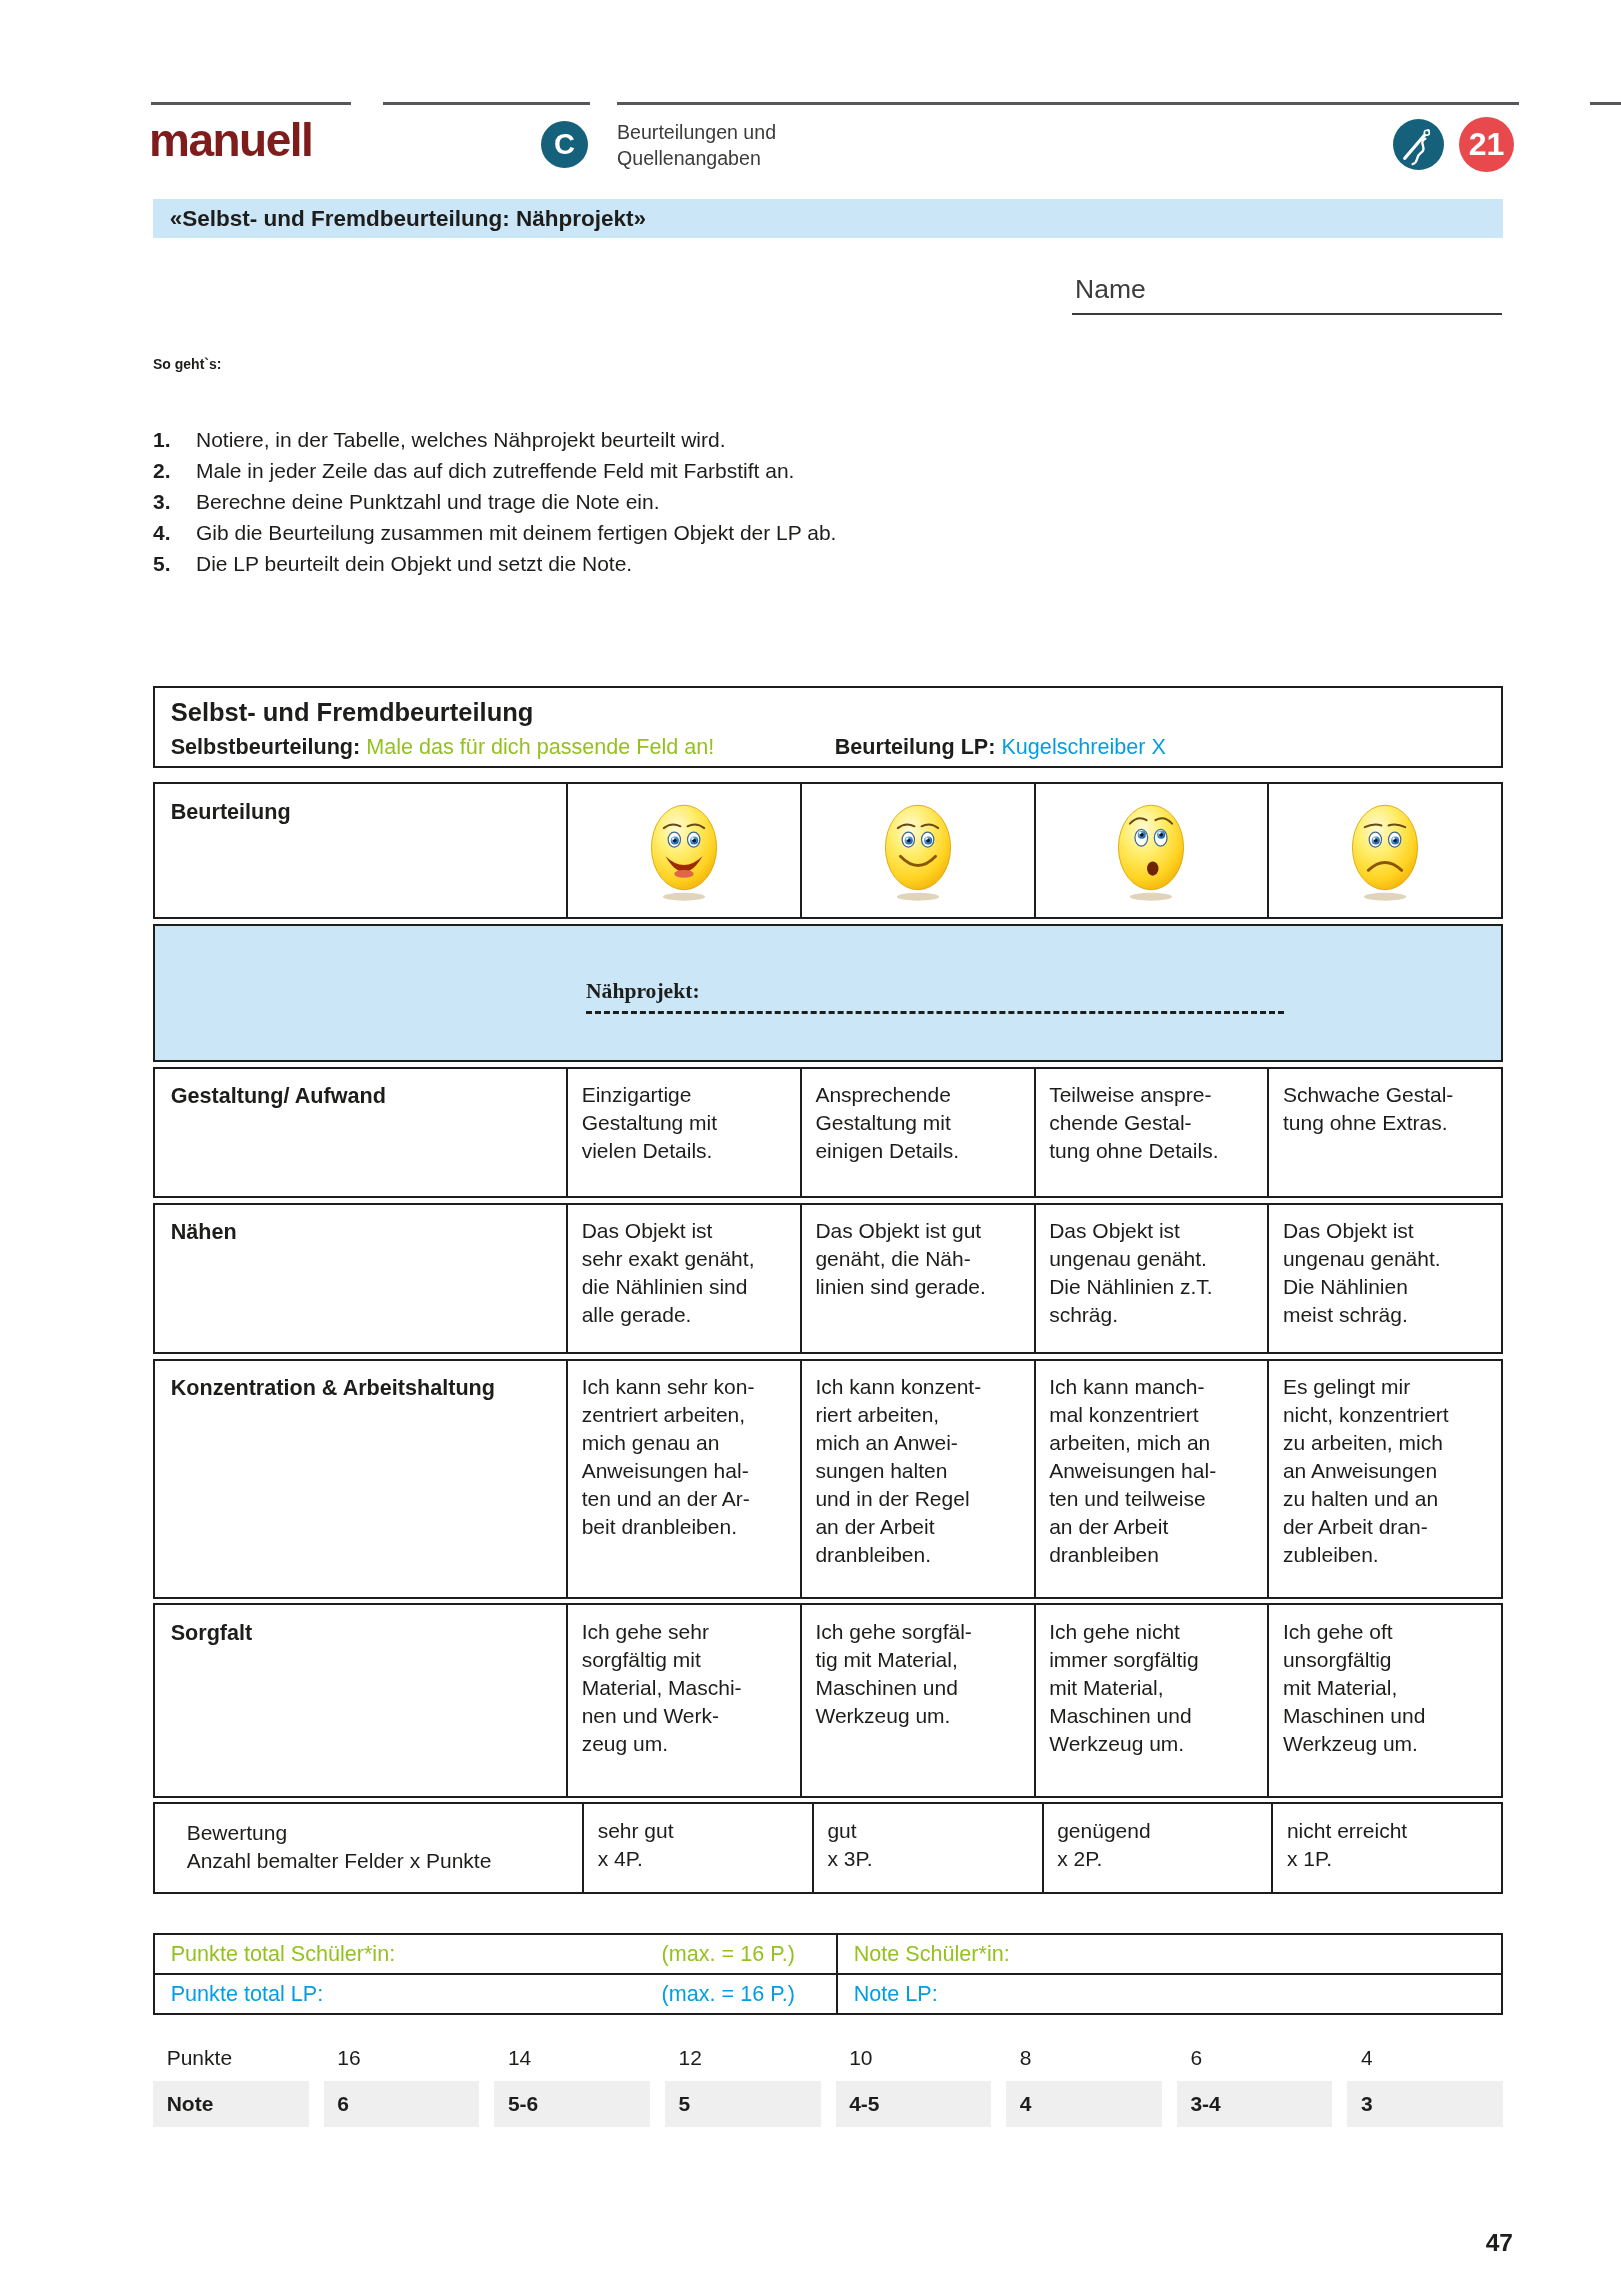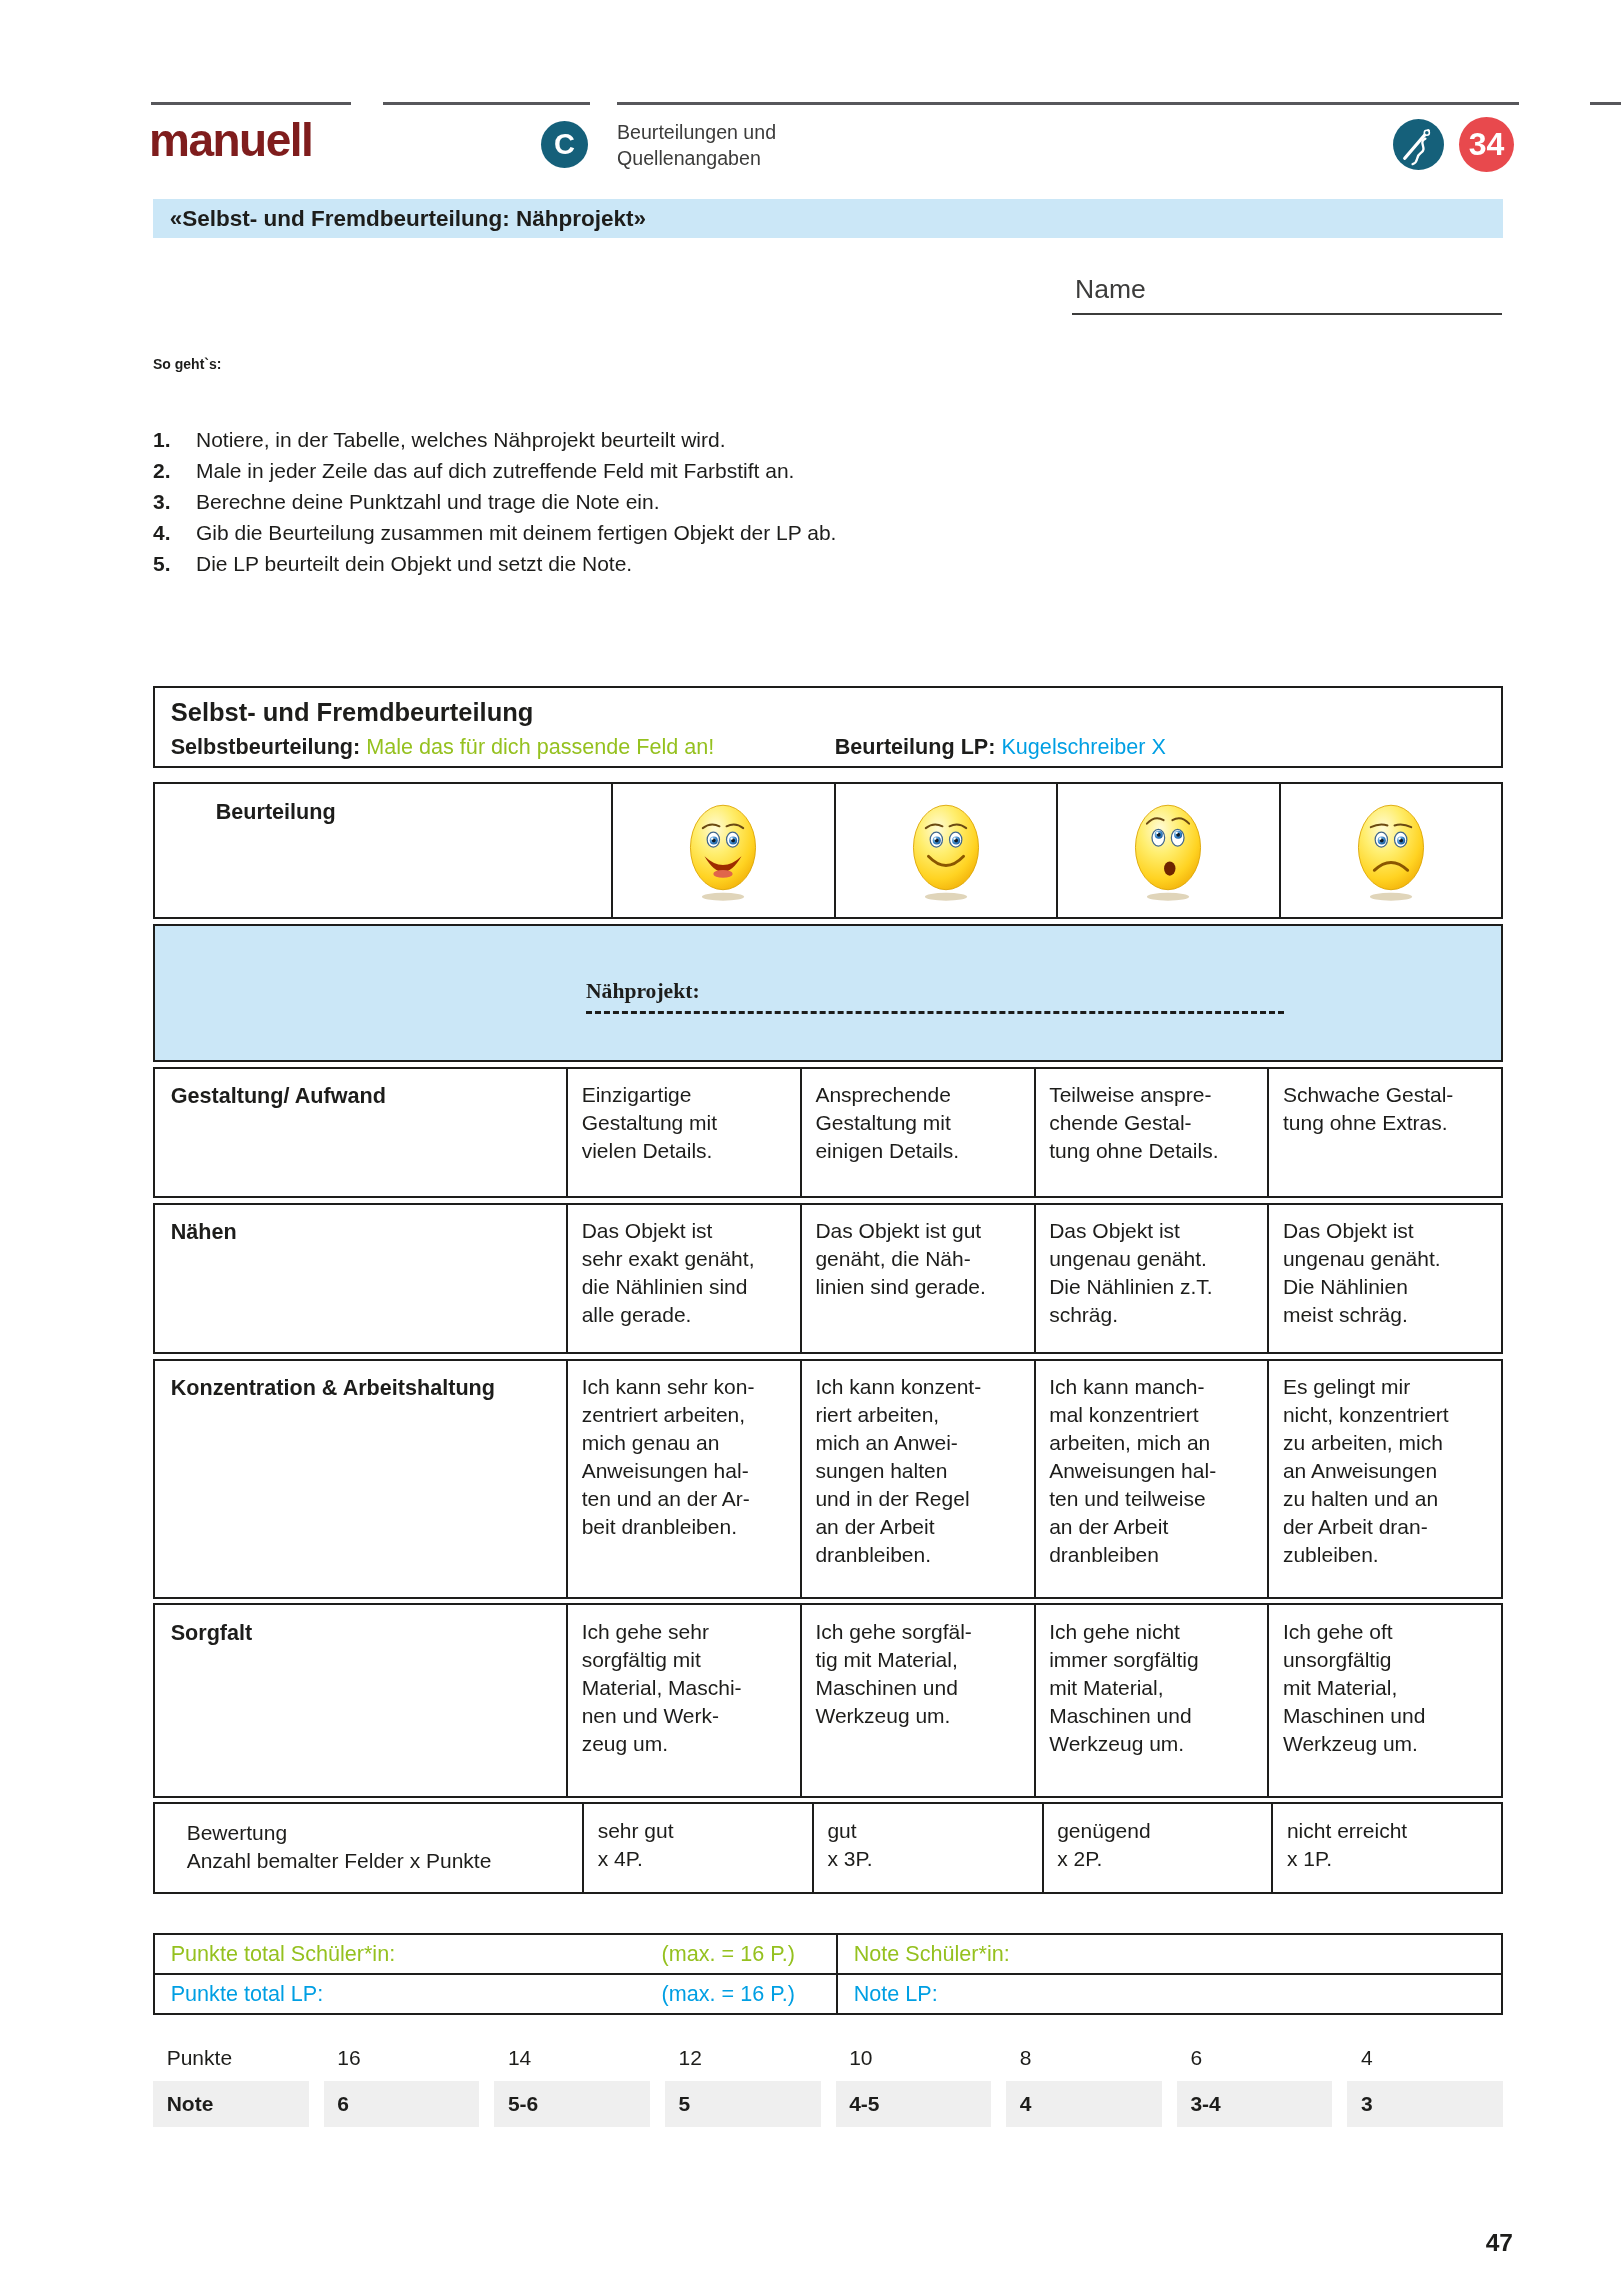--- a/index.html
+++ b/index.html
@@ -42,21 +42,21 @@
   .assess-sub{position:relative;font-size:21.6px;margin-top:6.9px;}
   .bold{font-weight:bold;}
   .green{color:#95C11F;}
   .blue{color:#009FE3;}
   .lp-group{position:absolute;left:664px;top:0;}
 
   
   .rubric{position:absolute;left:153px;top:782px;width:1350px;}
   .trow{display:flex;border:2.5px solid #1D1D1B;box-sizing:border-box;background:#fff;
         margin-bottom:4.9px;}
-  .row-smiley{height:137px;padding-left:45px;}
+  .row-smiley{height:137px;}
   .row-project{height:138px;background:#CBE7F7;display:block;font-family:Liberation Serif, serif;}
   .row-h0{height:131px;} .row-h1{height:151px;} .row-h2{height:240px;}
   .row-h3{height:195px;margin-bottom:3.9px;} .row-h4{height:92px;margin-bottom:0;}
   .crit{width:411px;box-sizing:border-box;padding:14.7px 15.7px;font-size:21.6px;font-weight:bold;}
   .crit.plain{font-weight:normal;font-size:21px;line-height:28px;white-space:pre-line;margin-left:16px;}
   .val{flex:1;border-left:2px solid #1D1D1B;box-sizing:border-box;padding:12.7px 13.7px;
         font-size:21px;line-height:28px;white-space:pre-line;}
   .val.smile{display:flex;align-items:center;justify-content:center;padding:0;}
   .project-label{margin:53px 0 0 431px;font-size:21.6px;font-weight:bold;}
   .project-dash{margin-left:431px;width:698px;border-top:3.4px dashed #1D1D1B;margin-top:6.9px;}
@@ -116,21 +116,21 @@
 
   <div class="needle-badge">
     <svg viewBox="0 0 52 52" width="51" height="51">
       <circle cx="26" cy="26" r="26" fill="#15607A"></circle>
       <path d="M12,40 L36,12" stroke="#fff" stroke-width="3.4" stroke-linecap="round"></path>
       <circle cx="34.5" cy="14" r="2.6" fill="#15607A" stroke="#fff" stroke-width="1.6"></circle>
       <path d="M33,20 C25,24 36,30 28,35 C22,39 27,44 20,46" stroke="#fff" stroke-width="2.4" fill="none" stroke-linecap="round"></path>
     </svg>
   </div>
   <div class="badge-21">
-    <span>34</span>
+    <span>21</span>
   </div>
 
   <div class="title-bar">
     <span>«Selbst- und Fremdbeurteilung: Nähprojekt»</span>
   </div>
 
   <div class="name-label">Name</div>
   <div class="name-line"></div>
 
   <div class="howto-heading">So geht`s:</div>

